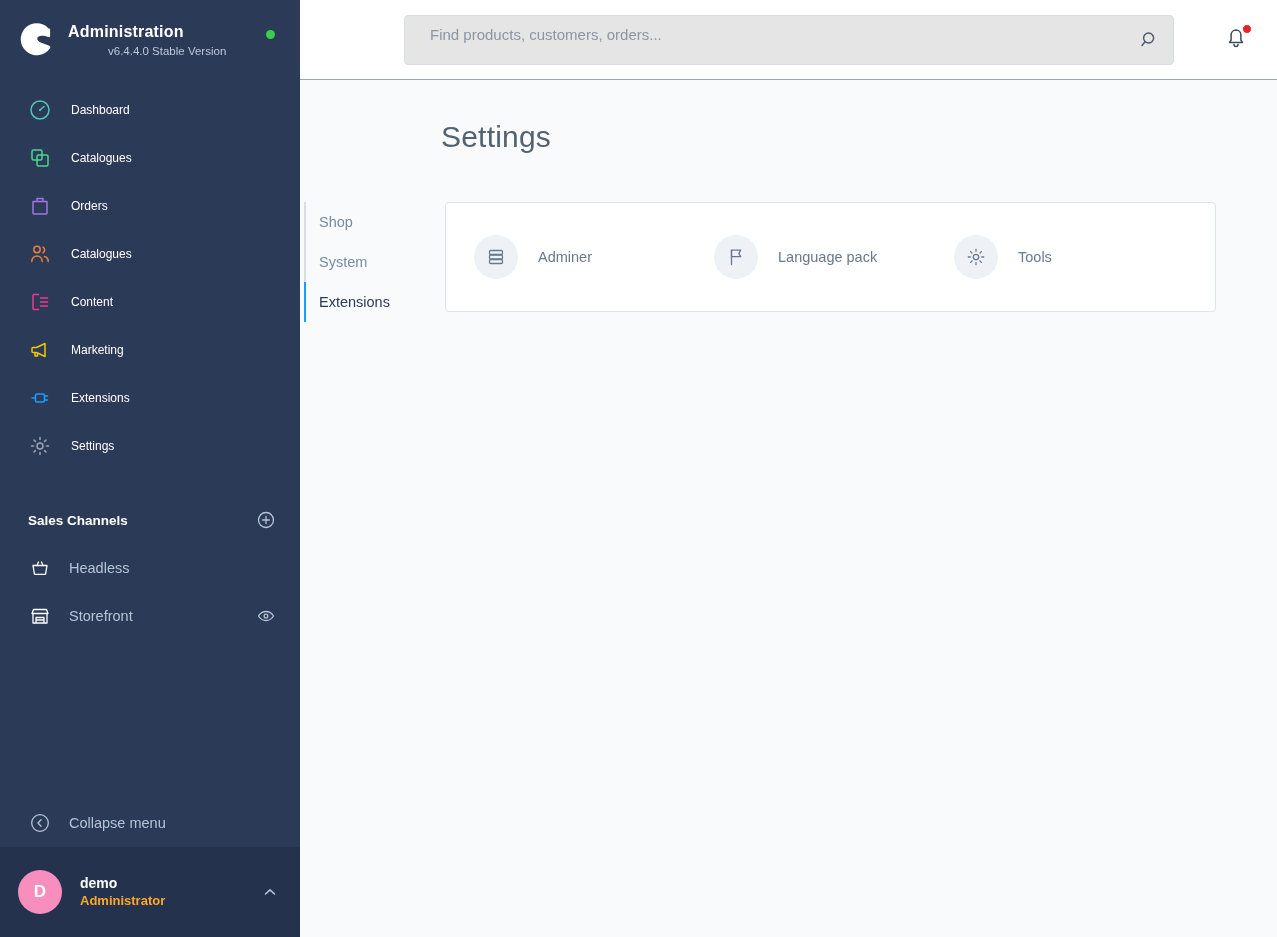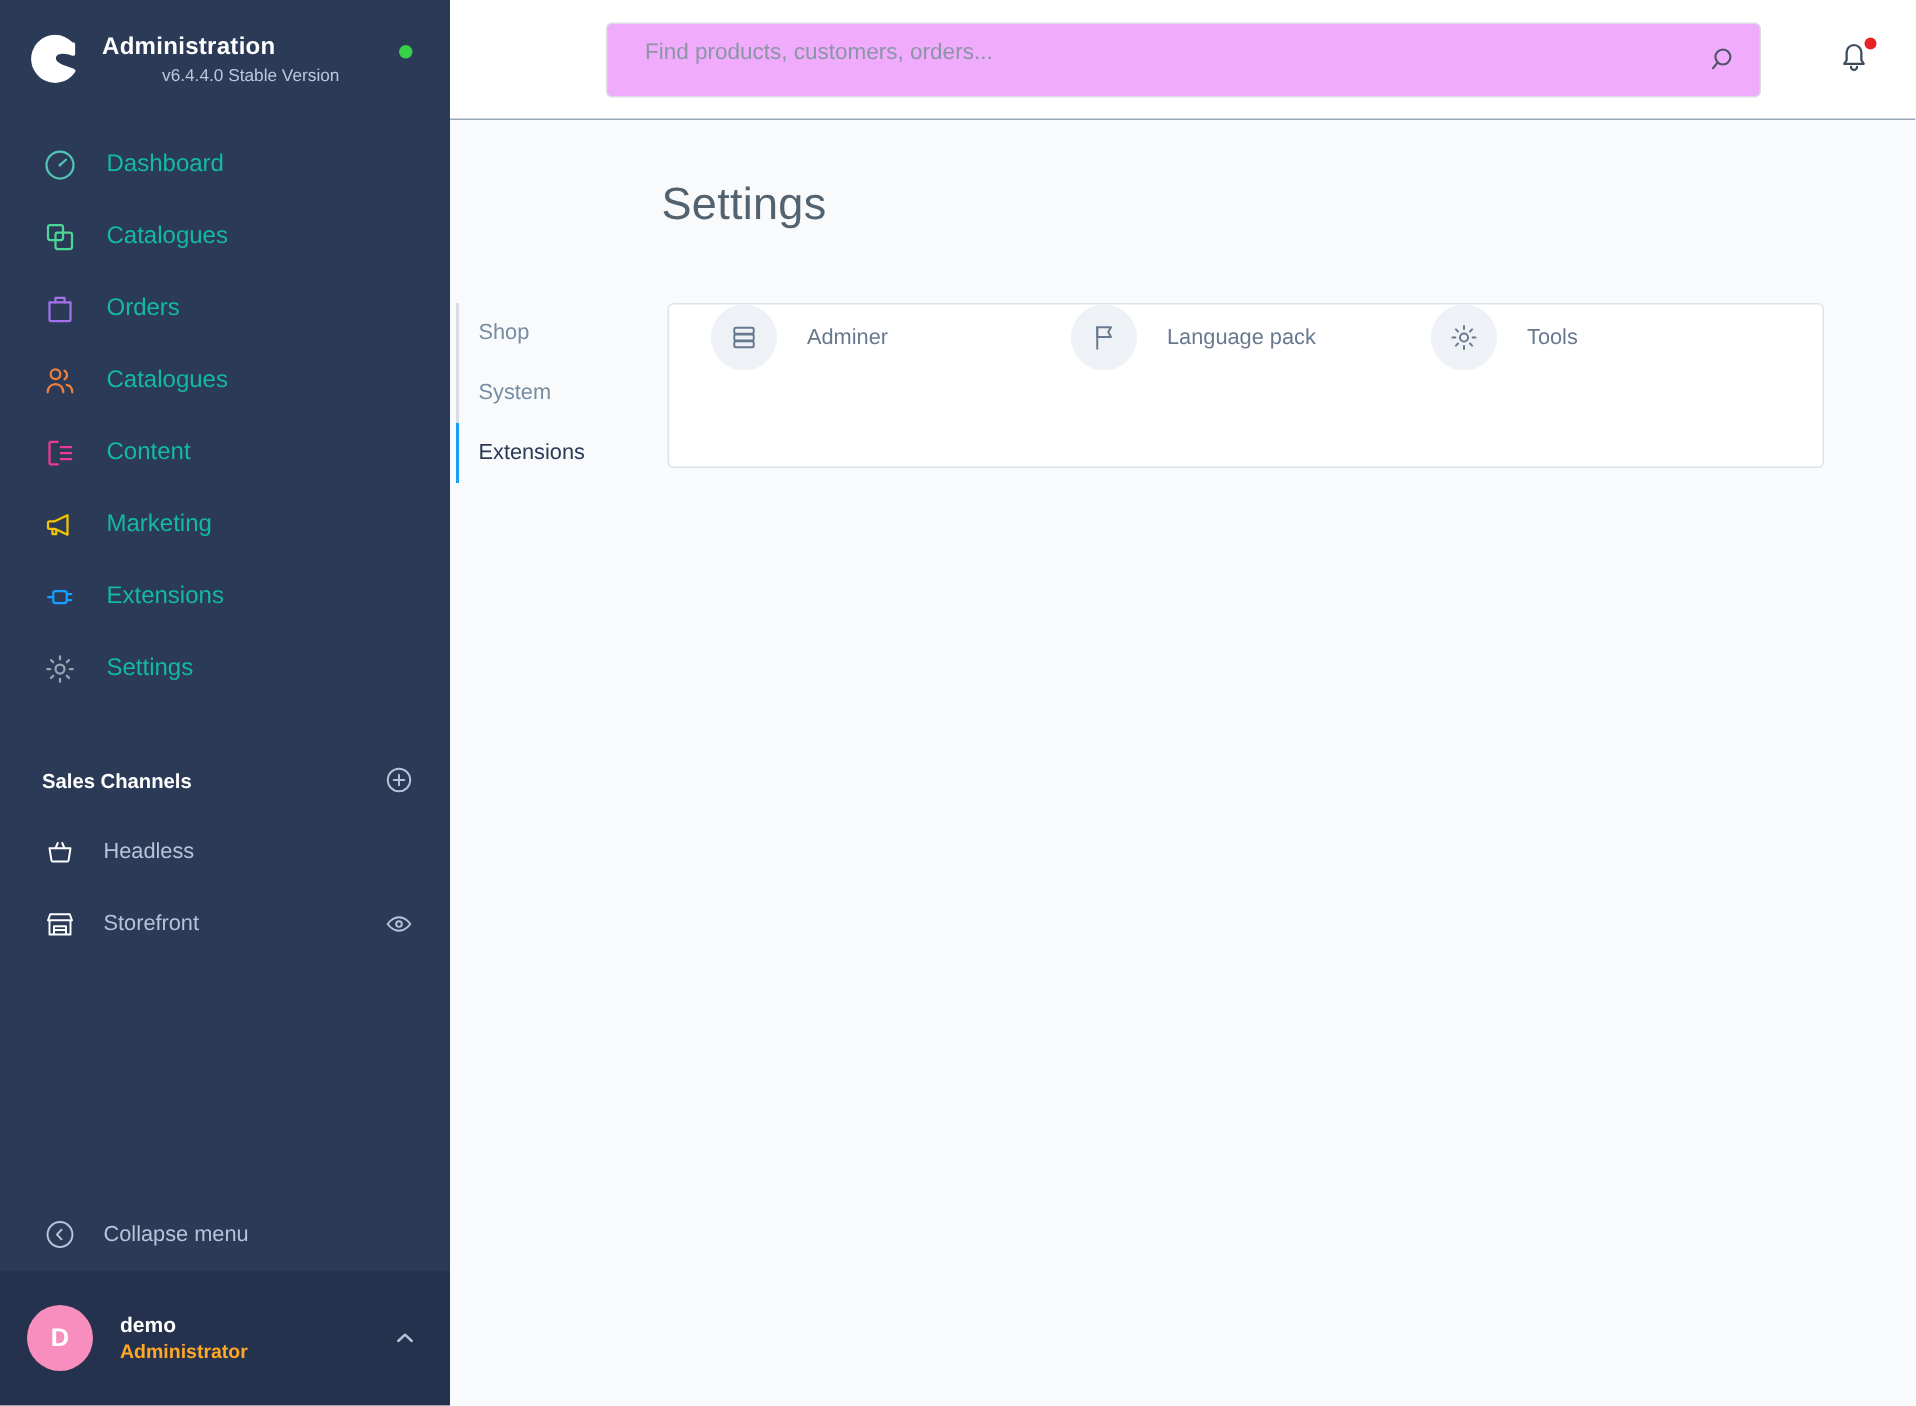--- a/index.html
+++ b/index.html
@@ -80,22 +80,22 @@
   .nav-item .nav-icon {
     width: 26px;
     height: 24px;
     flex: 0 0 26px;
     display: flex;
     align-items: center;
     justify-content: center;
     margin-right: 18px;
   }
   .nav-label {
-    color: #14b8a6;
-    font-size: 16px;
+    color: #ffffff;
+    font-size: 12px;
   }
 
   .section-head {
     display: flex;
     align-items: center;
     height: 48px;
     padding: 0 25px 0 28px;
     margin-top: 26px;
   }
   .section-head .section-title {
@@ -202,21 +202,21 @@
     left: 104px;
     top: 15px;
     width: 770px;
     height: 50px;
   }
   .search-input {
     width: 100%;
     height: 50px;
     border: 1px solid #d8dde6;
     border-radius: 4px;
-    background: #f0abfc;
+    background: #e5e5e5;
     padding: 0 46px 12px 25px;
     font-size: 15px;
     color: #4a5568;
     font-family: "Liberation Sans", sans-serif;
     outline: none;
   }
   .search-input::placeholder { color: #8b95a5; }
   .search-btn {
     position: absolute;
     right: 12px;
@@ -293,21 +293,21 @@
   }
 
   .card {
     background: #ffffff;
     border: 1px solid #dde3eb;
     border-radius: 4px;
     width: 771px;
     height: 110px;
     margin-left: 0;
     display: flex;
-    align-items: flex-start;
+    align-items: center;
     padding: 0 0 0 28px;
   }
   .ext-item {
     display: flex;
     align-items: center;
     width: 240px;
     flex: 0 0 240px;
     cursor: pointer;
     text-decoration: none;
   }

